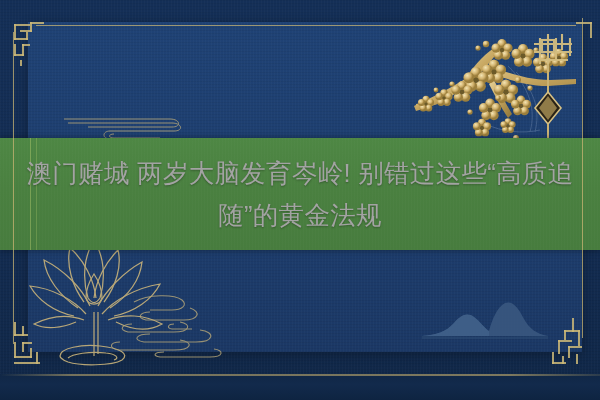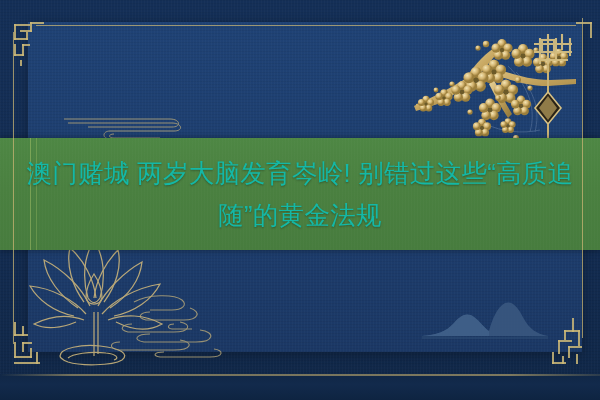--- a/index.html
+++ b/index.html
@@ -98,21 +98,21 @@
     left: 0; right: 0;
     top: 138px;
     height: 112px;
     display: flex;
     align-items: center;
     justify-content: center;
     padding: 0 16px;
     box-sizing: border-box;
   }
   .title {
-    color: #14b8a6;
+    color: #a3a3a3;
     font-size: 25.5px;
     line-height: 42px;
     letter-spacing: 0.3px;
     text-align: center;
     text-shadow: 0 1px 2px rgba(0,0,0,0.3);
     font-weight: 400;
     max-width: 560px;
   }
 
   

